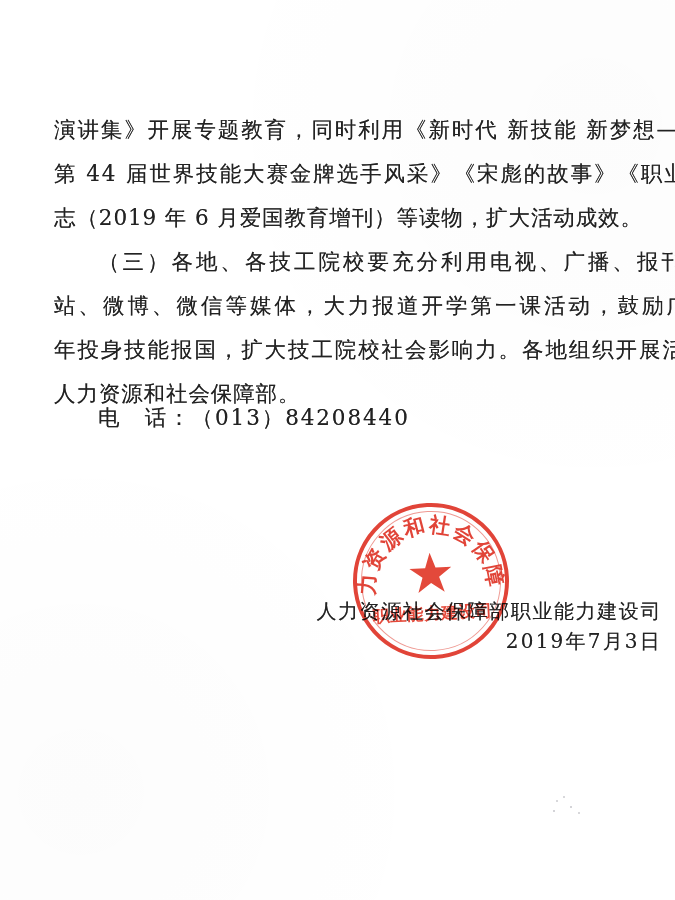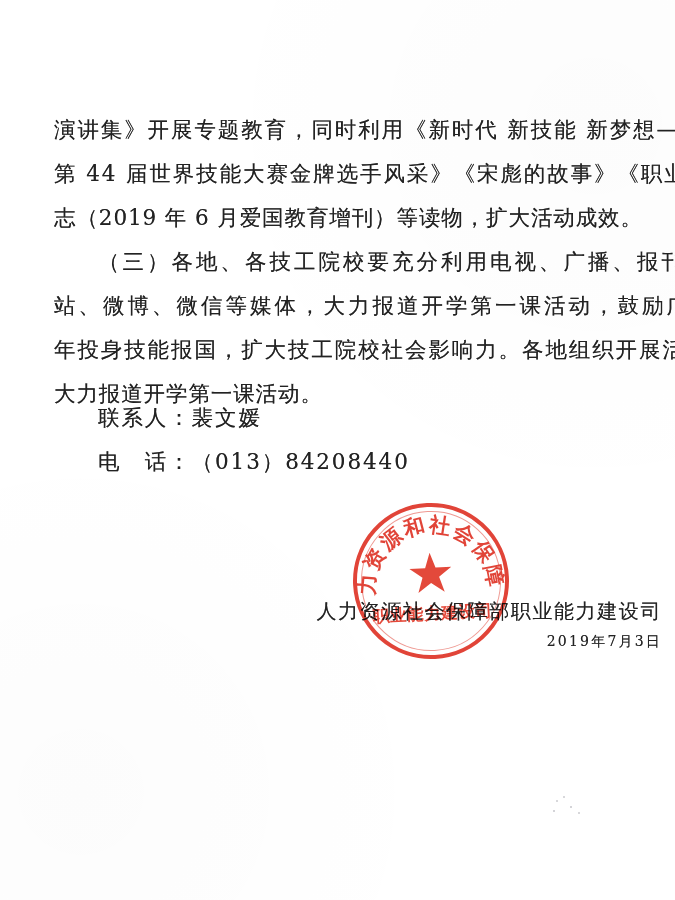--- a/index.html
+++ b/index.html
@@ -69,21 +69,21 @@
   }
   .sign-line {
     font-size: 20px;
     line-height: 30px;
     letter-spacing: 1.6px;
     white-space: nowrap;
     color: #232323;
     text-shadow: 0 0 0.45px rgba(0,0,0,0.5);
   }
   .sign-date {
-    font-size: 14px;
+    font-size: 20px;
     line-height: 30px;
     letter-spacing: 2.2px;
     white-space: nowrap;
     color: #232323;
     padding-left: 78px;
     text-shadow: 0 0 0.45px rgba(0,0,0,0.5);
   }
 
   
   .seal {
@@ -165,26 +165,25 @@
     <div class="para">
       <div class="line justify-wide">演讲集》开展专题教育，同时利用《新时代 新技能 新梦想——</div>
       <div class="line justify-wide">第 44 届世界技能大赛金牌选手风采》《宋彪的故事》《职业》杂</div>
       <div class="line">志（2019 年 6 月爱国教育增刊）等读物，扩大活动成效。</div>
     </div>
 
     <div class="para">
       <div class="line indent justify-xwide">（三）各地、各技工院校要充分利用电视、广播、报刊、网</div>
       <div class="line justify-xwide">站、微博、微信等媒体，大力报道开学第一课活动，鼓励广大青</div>
       <div class="line justify-wide">年投身技能报国，扩大技工院校社会影响力。各地组织开展活动</div>
-      <div class="line">大力报道开学第一课活动。</div>
+      <div class="line">人力资源和社会保障部。</div>
     </div>
   </div>
 
   <div class="contact">
-    <div class="line justify-wide">联系人：裴文媛</div>
     <div class="line justify-wide">电　话：（013）84208440</div>
   </div>
 
   <div class="sign-block">
     <div class="sign-line">人力资源社会保障部职业能力建设司</div>
     <div class="sign-date">2019年7月3日</div>
   </div>
 
   <div class="seal">
     <div class="seal-inner-ring"></div>

